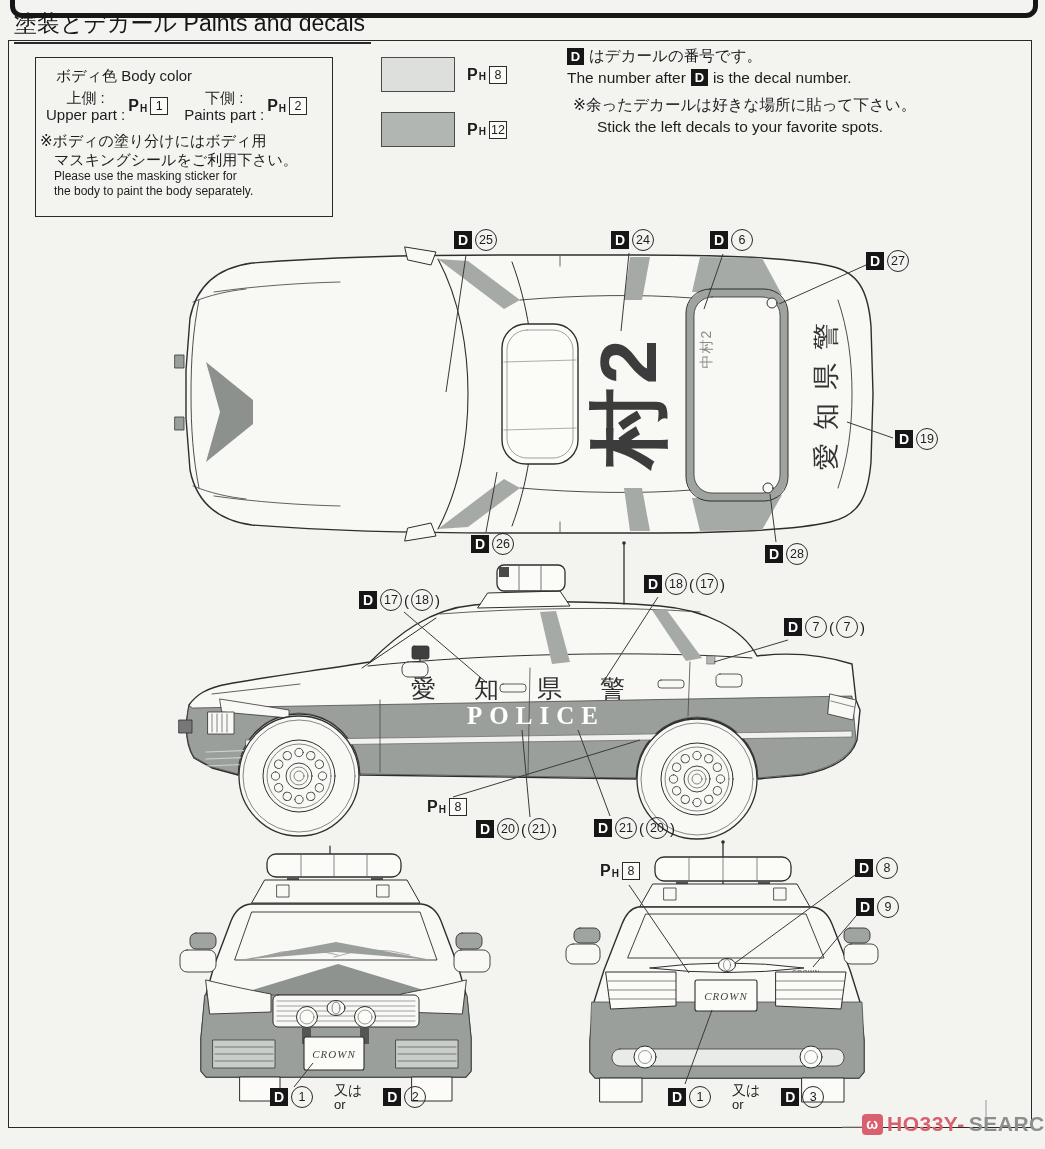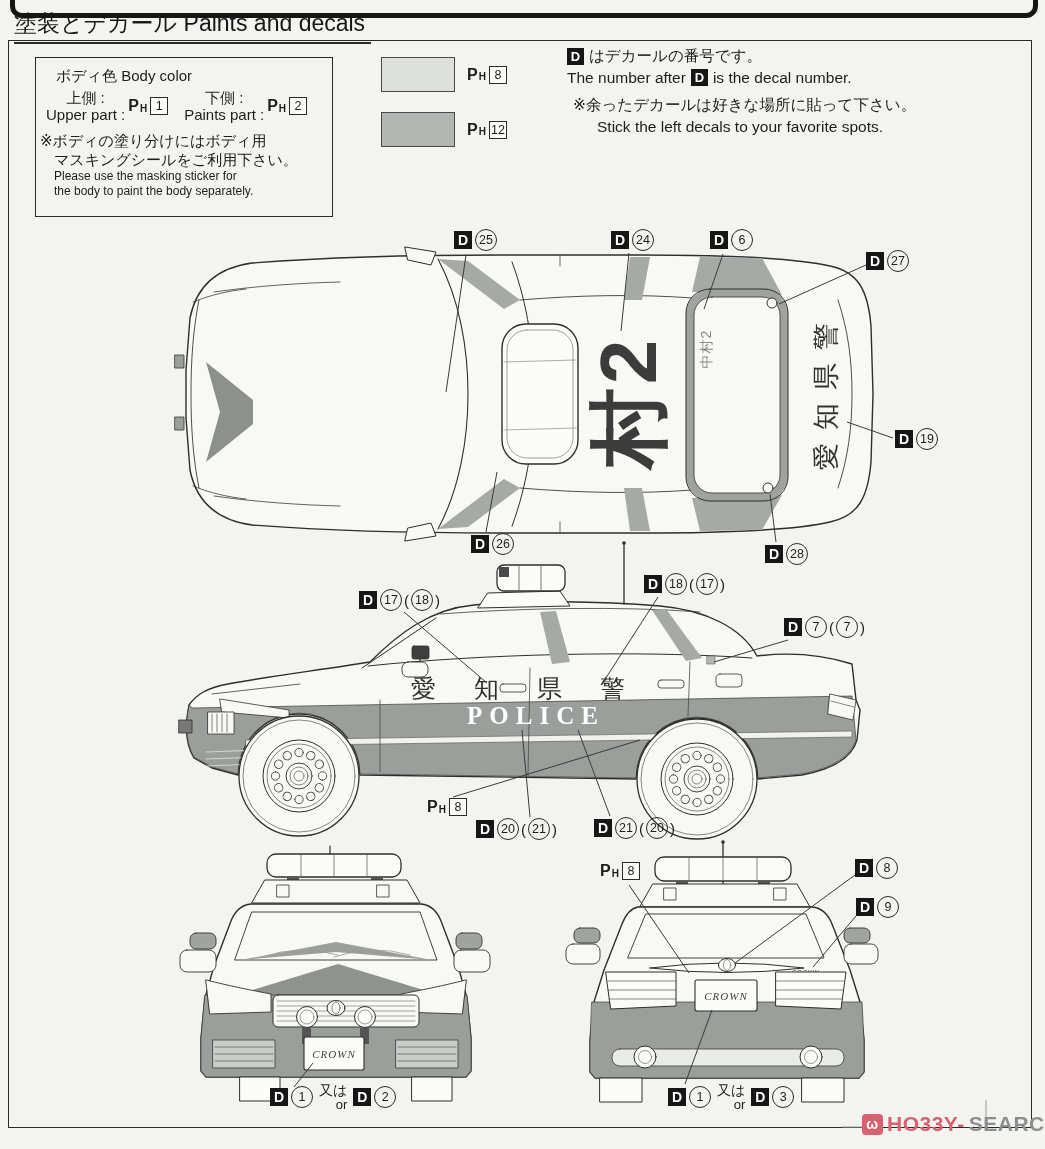--- a/index.html
+++ b/index.html
@@ -37,21 +37,21 @@
   .notes .ind{margin-left:30px;}
   .notes .st{margin-left:6px;}
   
   .callout{position:absolute;display:flex;align-items:center;gap:3px;white-space:nowrap;}
   .dbadge{display:inline-flex;align-items:center;justify-content:center;width:18px;height:18px;
           background:#161616;color:#fff;font-weight:bold;font-size:14px;flex:0 0 auto;}
   .dbadge.sm{width:17px;height:17px;font-size:13px;}
   .circ{display:inline-flex;align-items:center;justify-content:center;width:20px;height:20px;
         border:1.3px solid #2a2a2a;border-radius:50%;font-size:12.5px;flex:0 0 auto;background:transparent;}
   .paren{font-size:15px;margin:0 -1px;}
-  .orstack{display:flex;flex-direction:column;align-items:flex-end;line-height:1.05;margin:0 3px;}
+  .orstack{display:flex;flex-direction:column;align-items:flex-start;line-height:1.05;margin:0 18px;}
   .orstack .jp{font-size:14px;}
   .orstack .en{font-size:13px;}
   
   .wm{position:absolute;left:862px;top:1112px;display:flex;align-items:center;gap:4px;
       font-weight:bold;font-size:21px;letter-spacing:.5px;}
   .wm-icon{width:21px;height:21px;border-radius:4px;background:#d8606f;color:#fff;display:inline-flex;
            align-items:center;justify-content:center;font-size:14px;font-weight:bold;}
   .wm-left{color:#d8606f;}
   .wm-right{color:#8a8e8e;}
 </style>

